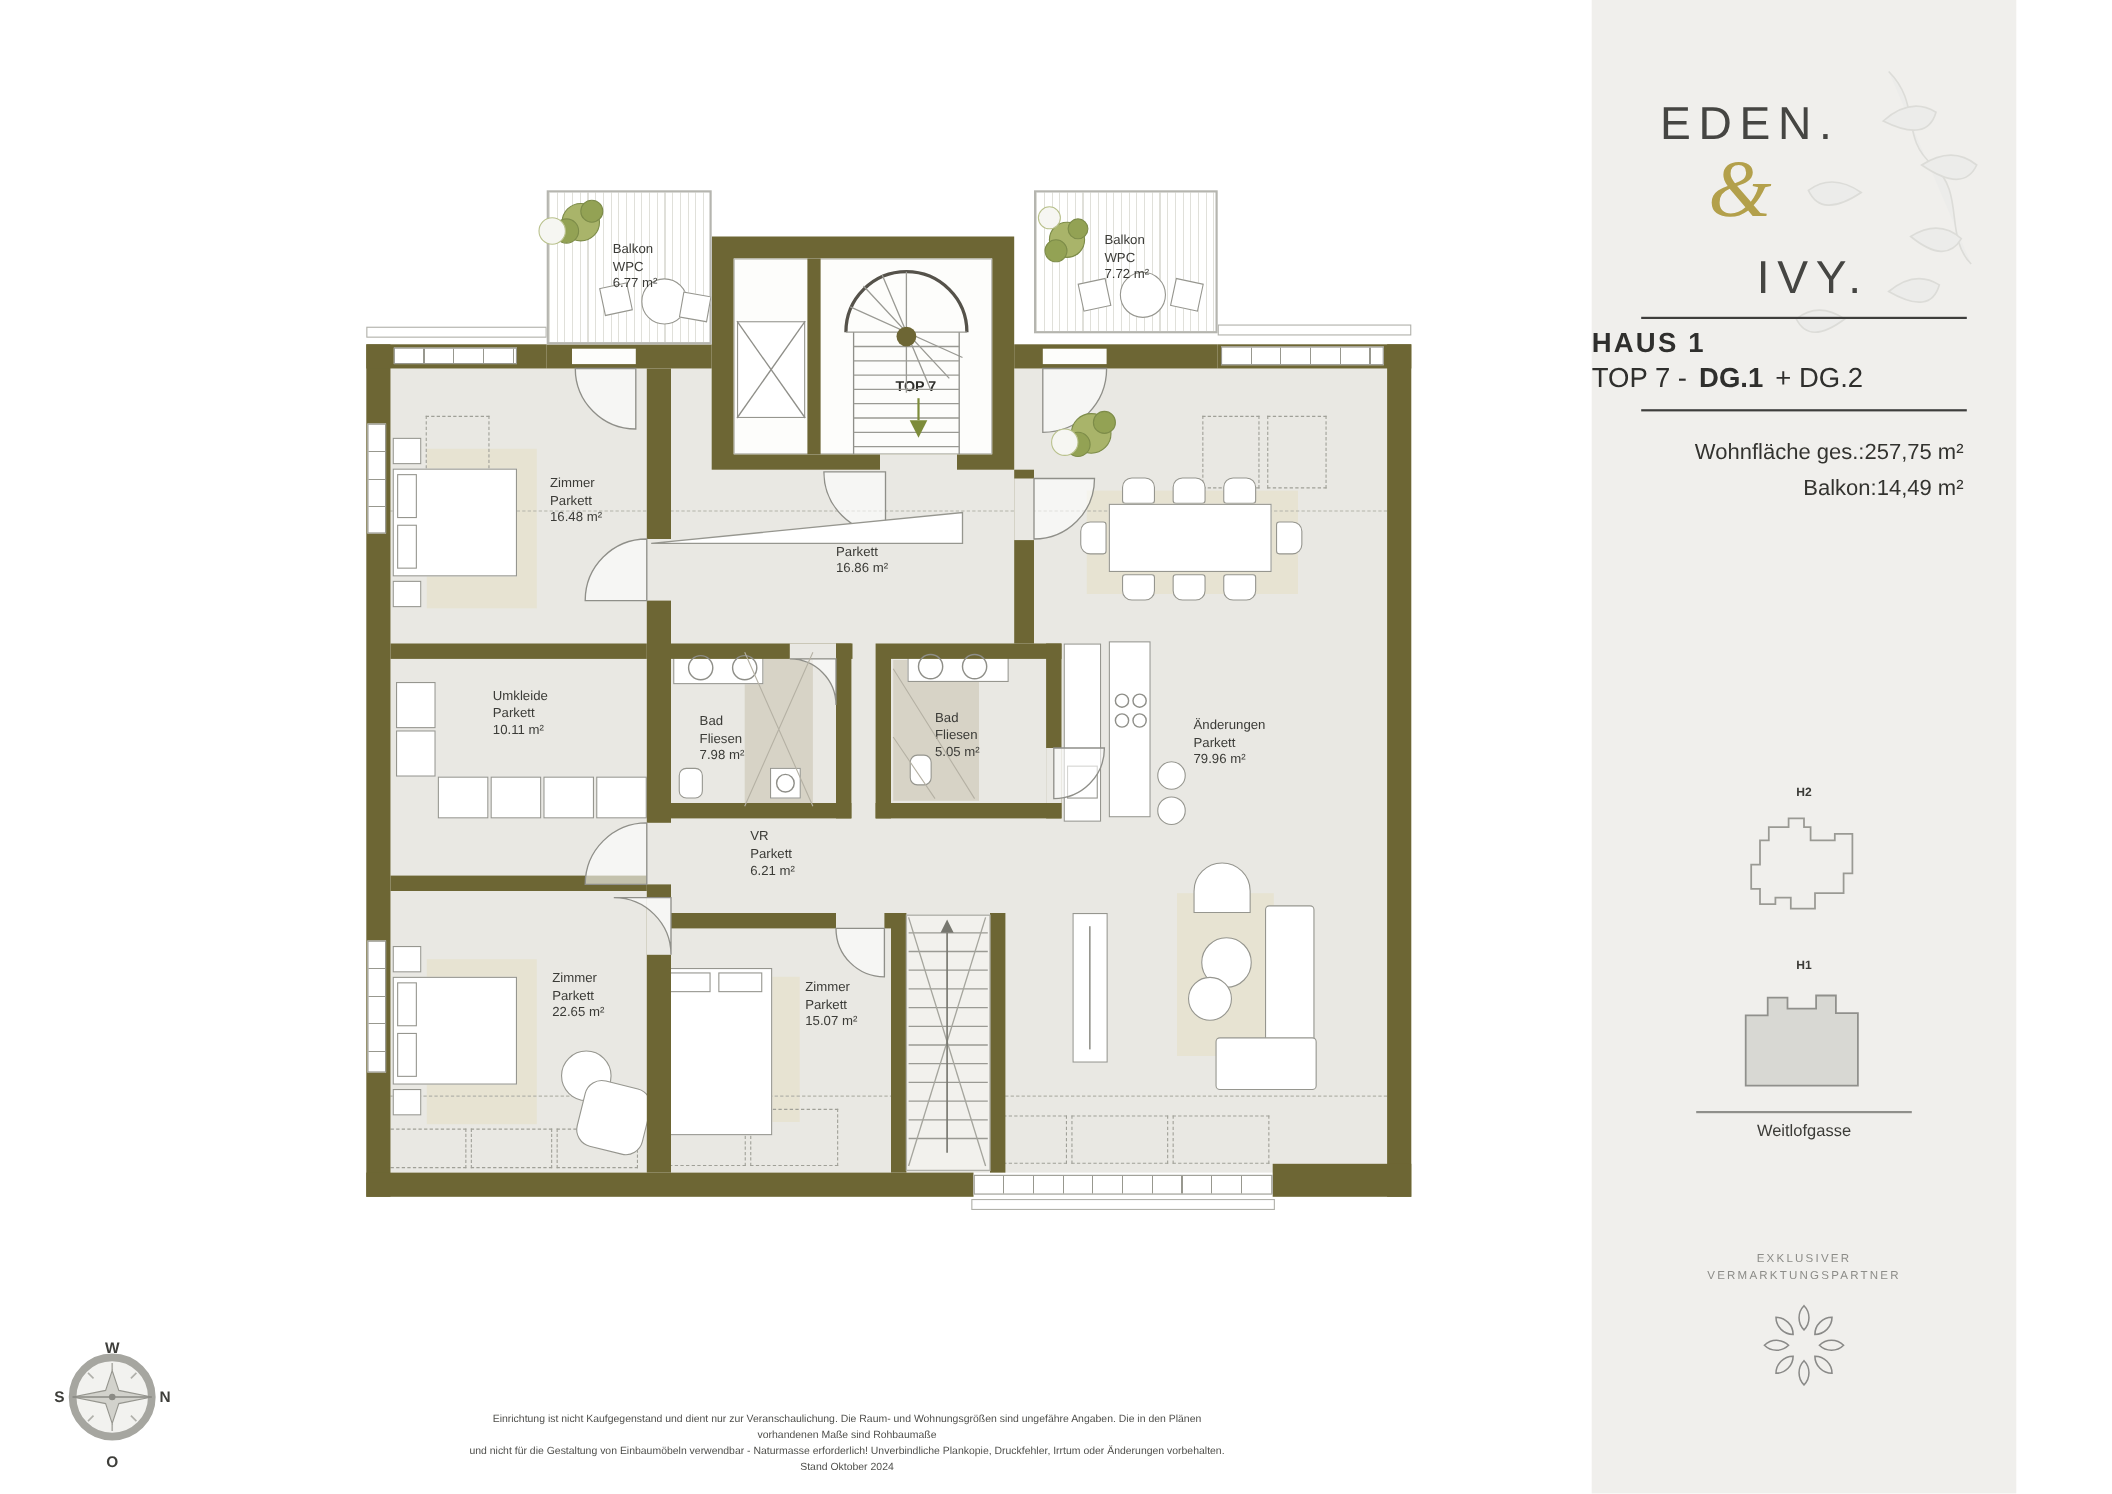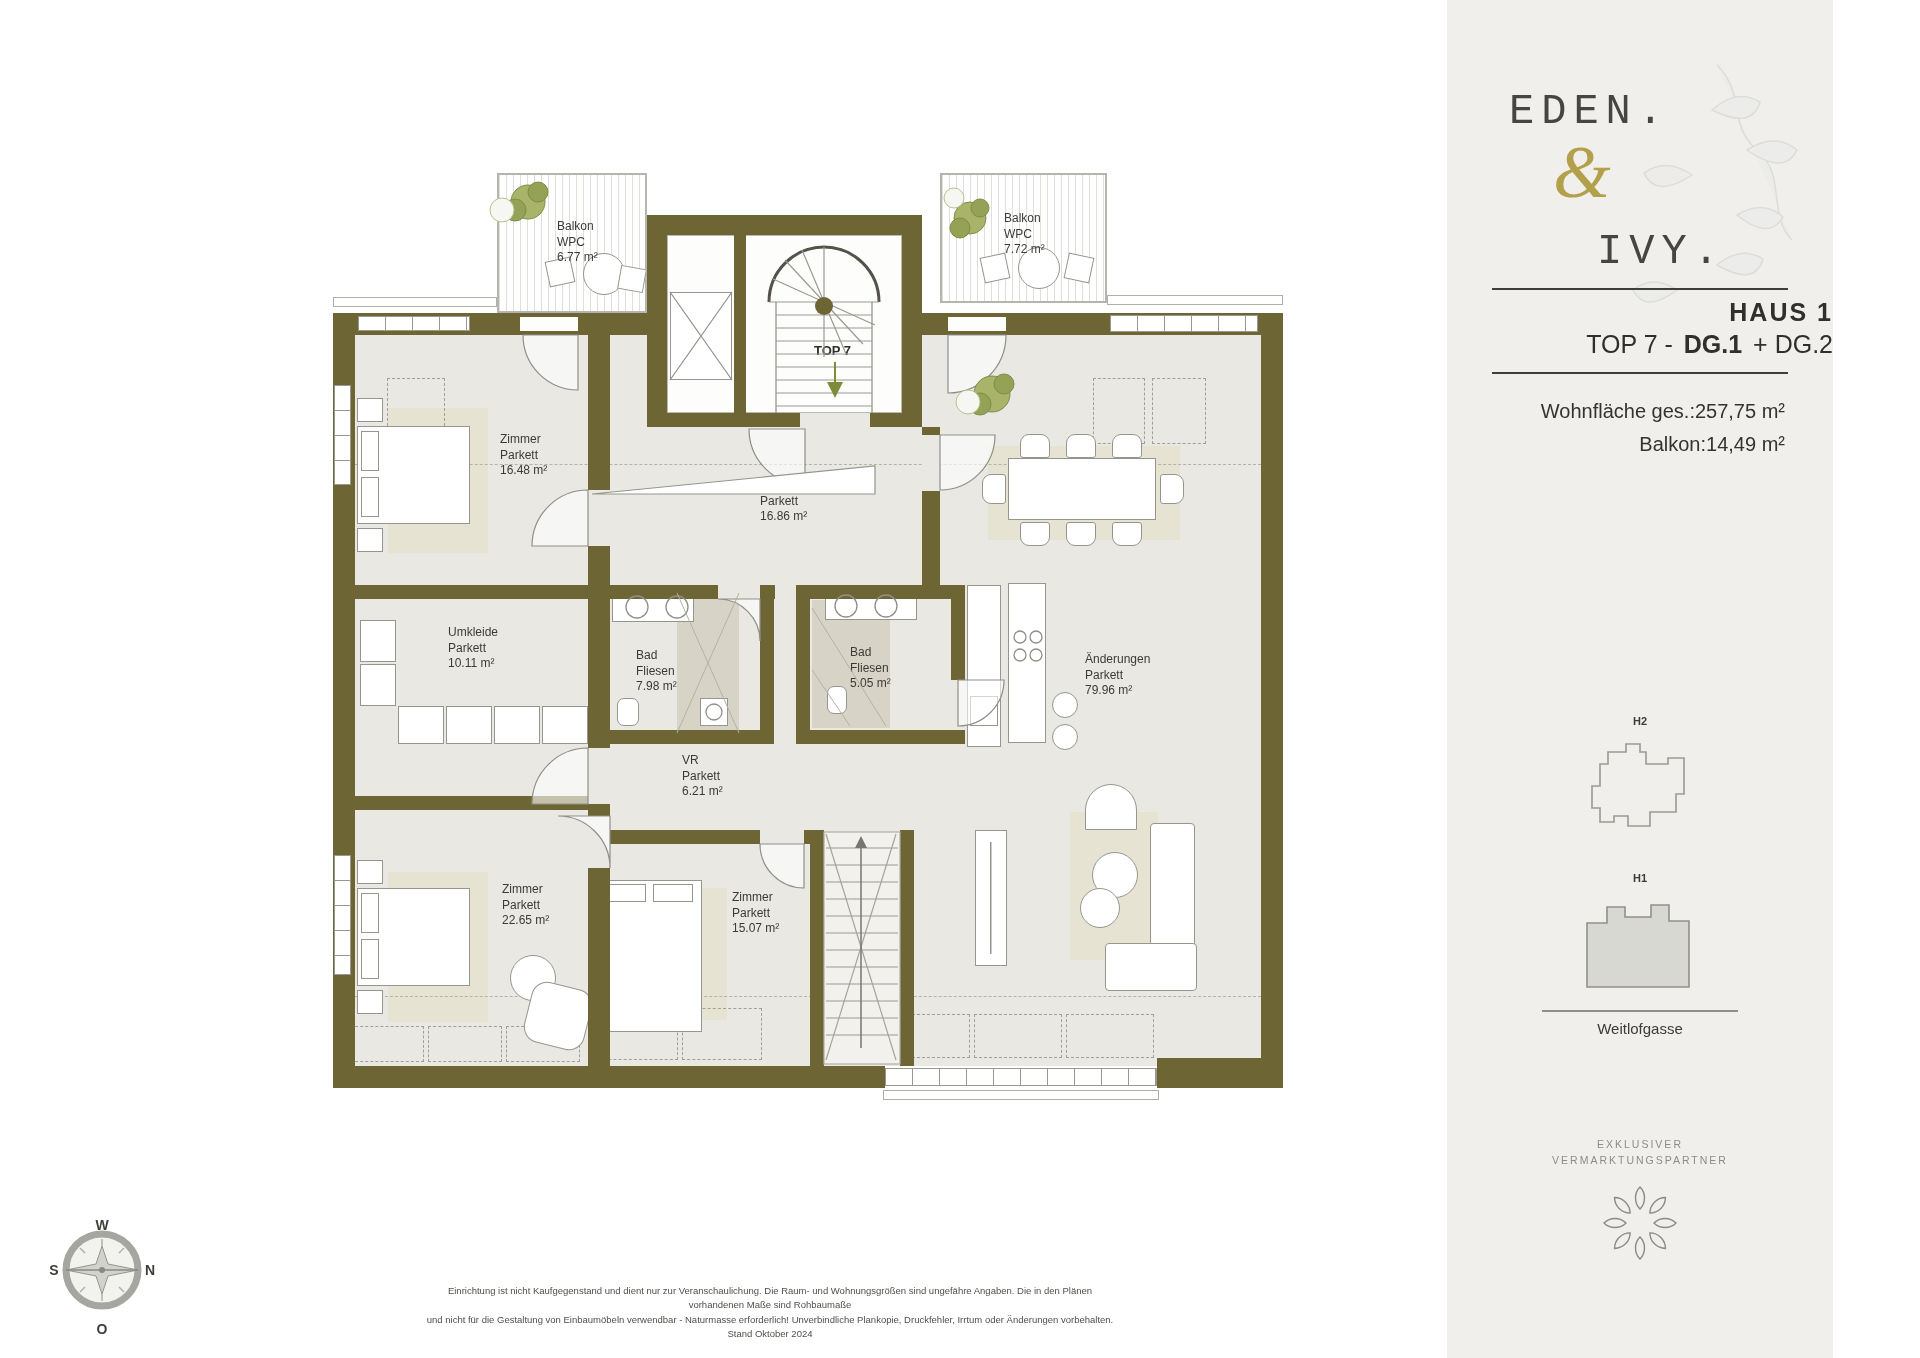--- a/index.html
+++ b/index.html
@@ -22,25 +22,25 @@
   .wb-v{background-image:repeating-linear-gradient(180deg,transparent 0 24px,#98988f 24px 25px);}
   .band{position:absolute;background:#fff;border:1px solid #b0b0a9;}
   .balcony{position:absolute;background:#fff;border:2px solid #b5b5af;
            background-image:repeating-linear-gradient(90deg,#e0e0da 0 1px,transparent 1px 7px);}
   .rlabel{position:absolute;font-size:12px;line-height:1.3;color:#3b3b37;white-space:nowrap;}
   .top7{position:absolute;font-size:13px;font-weight:bold;color:#2e2e2a;}
   .circle{border-radius:50%;}
   .overlay{position:absolute;left:0;top:0;pointer-events:none;}
   
   .sidebar{position:absolute;left:1447px;top:0;width:386px;height:1358px;background:#f0efec;}
-  .logo-word{position:absolute;font-size:42px;font-weight:300;letter-spacing:7px;color:#454542;font-family:Liberation Mono, monospace;}
+  .logo-word{position:absolute;font-size:42px;font-weight:300;letter-spacing:7px;color:#454542;}
   .logo-amp{position:absolute;font-family:"Liberation Serif",serif;font-style:italic;
             font-size:74px;color:#b3a04b;font-weight:400;}
   .divider{position:absolute;left:45px;right:45px;height:2px;background:#3e3e3c;}
-  .proj{position:absolute;left:0;right:0;text-align:right;color:#2f2f2d;font-size:25px;}
+  .proj{position:absolute;left:0;right:0;text-align:left;color:#2f2f2d;font-size:25px;}
   .arearow{position:absolute;left:48px;right:48px;display:flex;justify-content:flex-end;
            font-size:20px;color:#33332f;}
   .blabel{position:absolute;left:0;right:0;text-align:center;font-size:11px;font-weight:bold;color:#3b3b37;}
   .street-line{position:absolute;left:95px;right:95px;height:1.5px;background:#8f8f8b;}
   .street{position:absolute;left:0;right:0;text-align:center;font-size:15px;color:#3b3b37;}
   .partner{position:absolute;left:0;right:0;text-align:center;font-size:10.5px;letter-spacing:2px;color:#8c8c88;}
   .brand{position:absolute;left:0;right:0;text-align:center;font-family:"Liberation Serif",serif;
          font-size:27px;letter-spacing:9px;color:#55514c;}
   
   .disclaimer{position:absolute;left:420px;top:1284px;width:700px;text-align:center;

